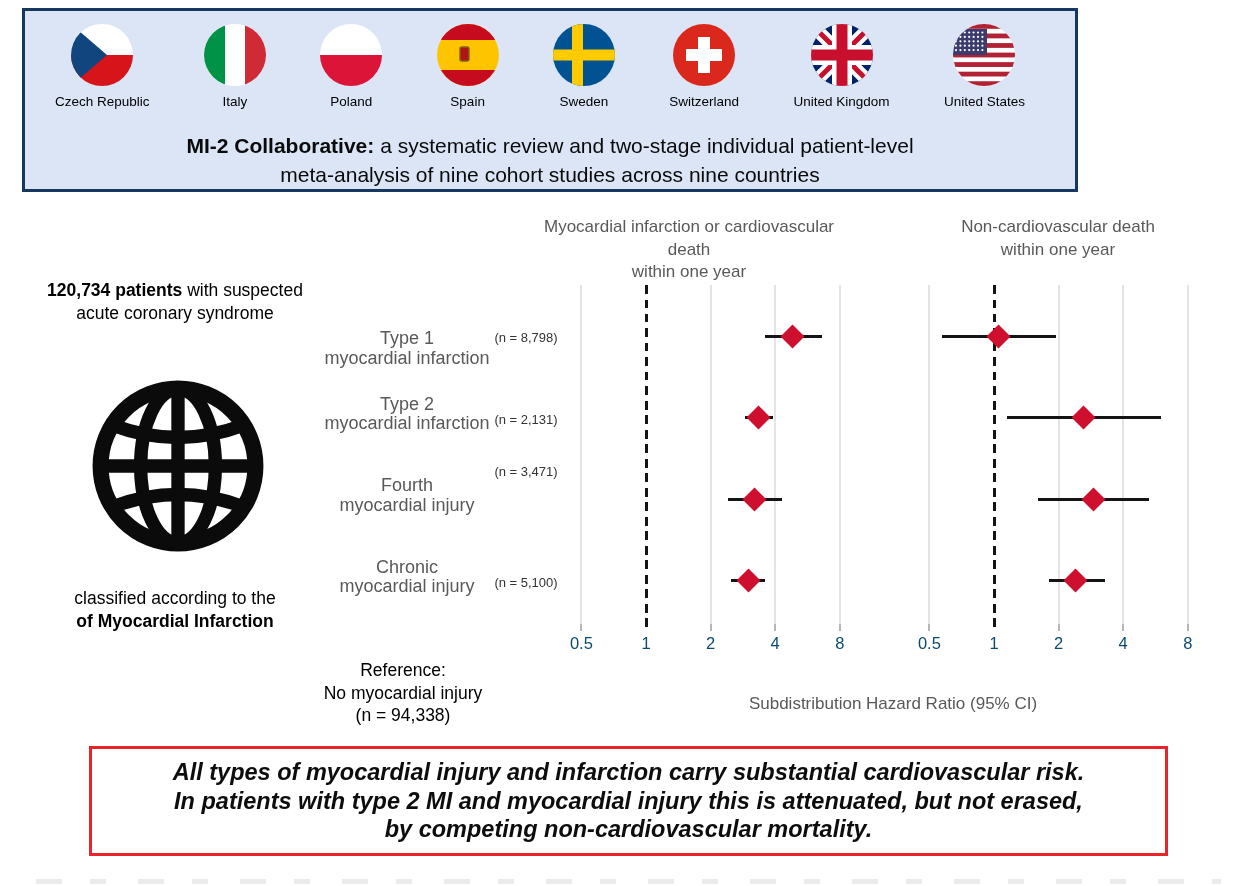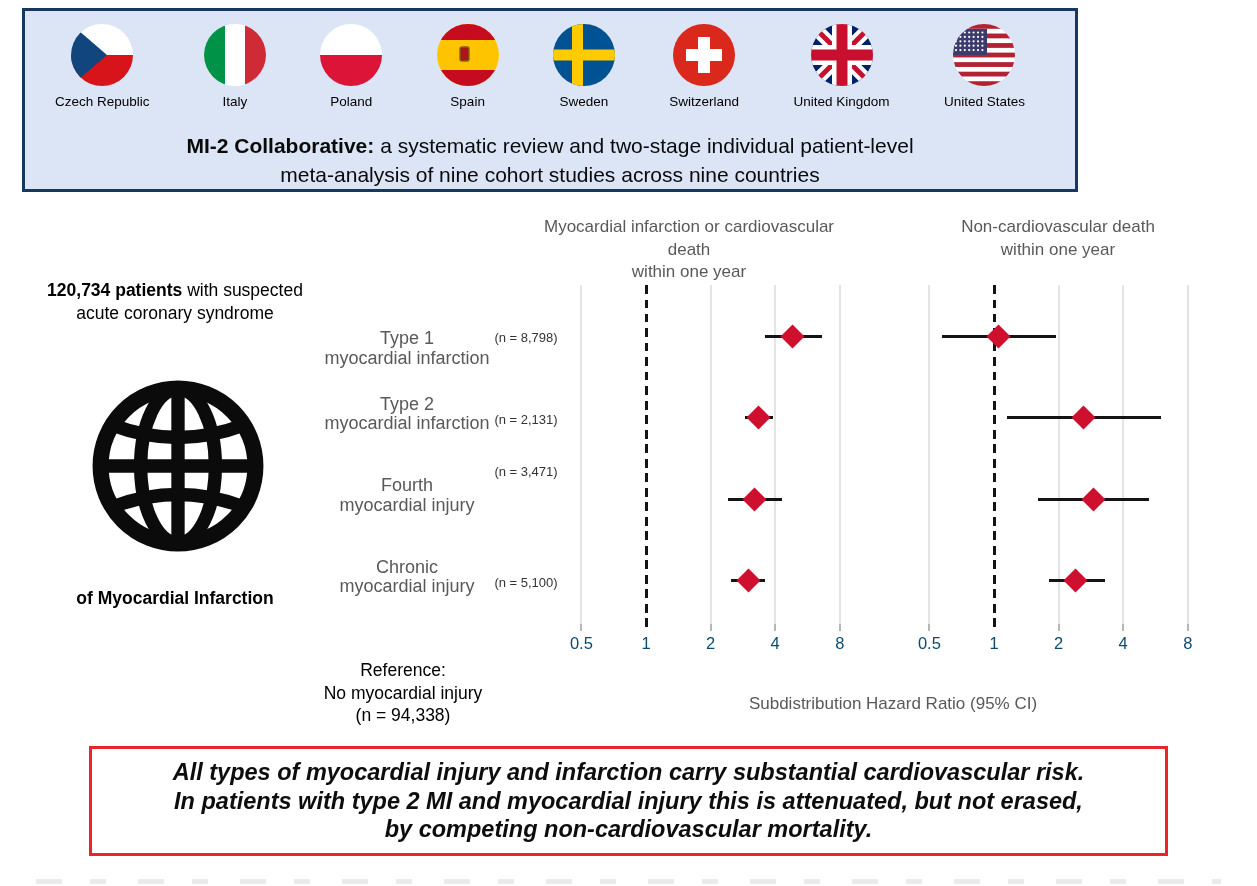--- a/index.html
+++ b/index.html
@@ -235,20 +235,21 @@
         <ellipse cx="50" cy="50" rx="21" ry="43.2" stroke-width="7.5"></ellipse>
         <path d="M50,7 V93" stroke-width="7.5"></path>
         <path d="M7,50 H93" stroke-width="7.5"></path>
         <path d="M13,27 Q50,41 87,27" stroke-width="7.5"></path>
         <path d="M13,73 Q50,59 87,73" stroke-width="7.5"></path>
       </g>
     </svg>
   </div>
 
   <div class="abs classified-text">
+    <div>classified according to the</div>
     <div class="b">of Myocardial Infarction</div>
   </div>
 
   <div class="abs reference-text">
     <div>Reference:</div>
     <div>No myocardial injury</div>
     <div>(n = 94,338)</div>
   </div>
 
   <div class="panel-header" style="left:529px;">

